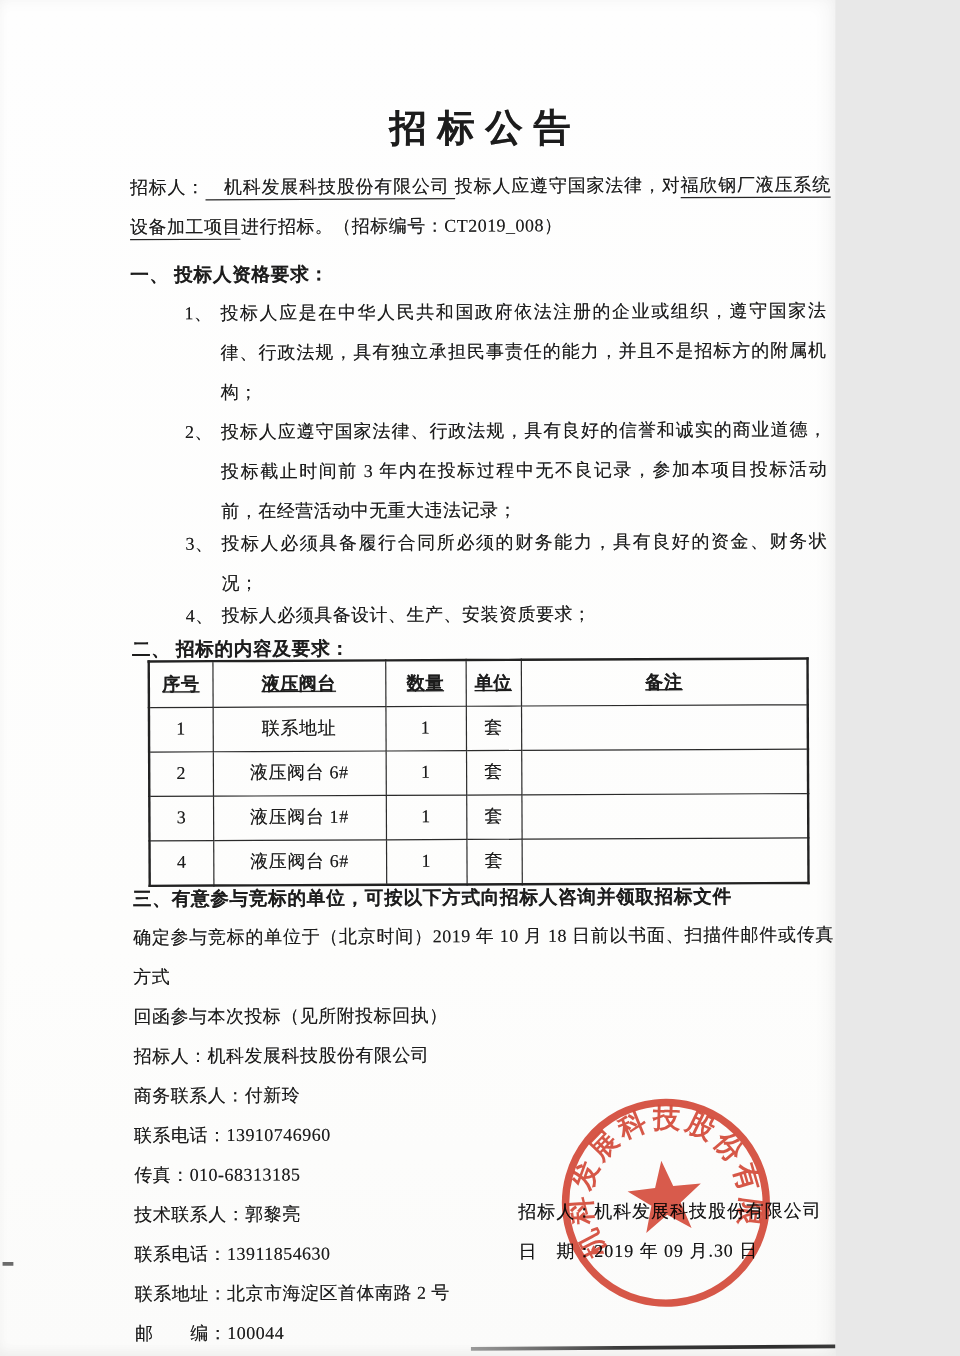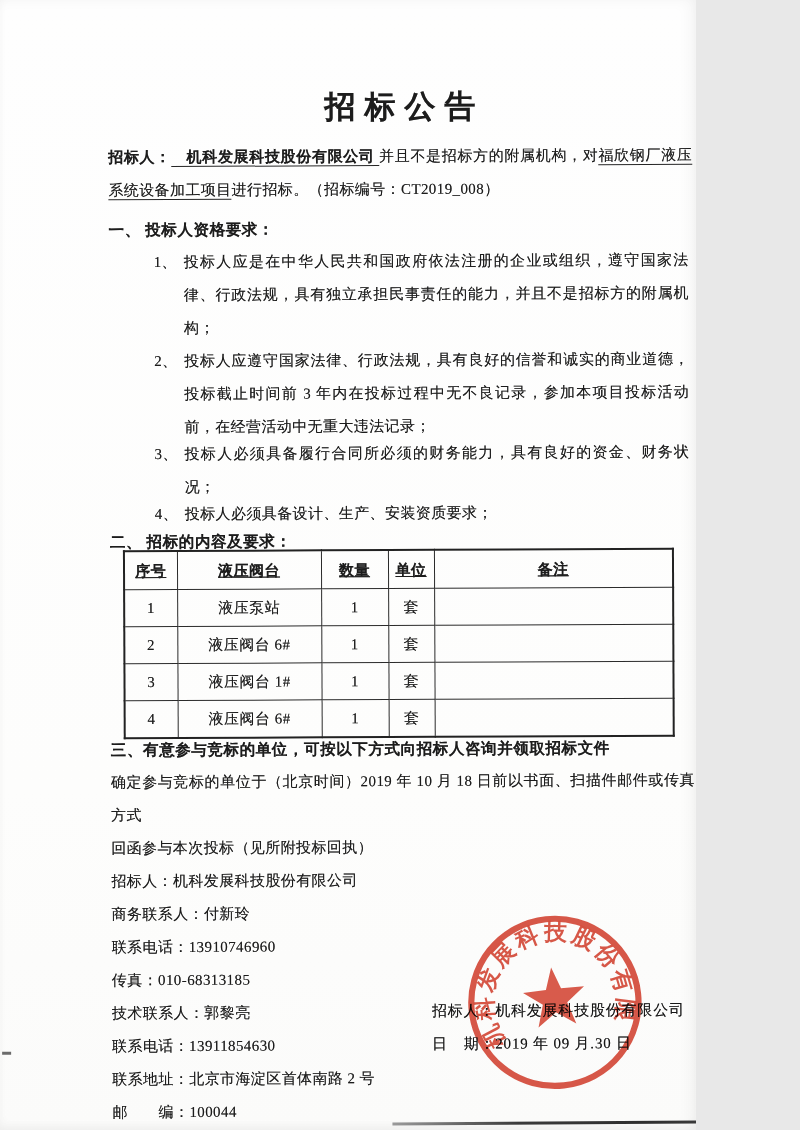--- a/index.html
+++ b/index.html
@@ -22,21 +22,21 @@
     position:absolute;left:110px;top:0;width:584px;
     font-size:15px;line-height:33px;letter-spacing:0.4px;
     text-shadow:0 0 0.5px rgba(20,20,20,0.55);
   }
   .doc-title{
     margin:88px 0 0 0;
     font-size:31px;line-height:38px;font-weight:900;letter-spacing:9px;
     text-align:center;text-indent:9px;
   }
   .intro{margin:14px 0 0 0;text-align:justify;}
-  .b{font-weight:bold;}
+  .b{font-weight:normal;}
   .u{border-bottom:1.6px solid #262626;padding-bottom:1px;}
   h2{
     margin:0;font-size:15.5px;line-height:33px;font-weight:bold;letter-spacing:0.6px;
   }
   .h2-1{margin-top:6px;}
   .h2-2{margin-top:-6px;}
   .h2-3{margin-top:-6px;}
   .item{display:flex;margin:0;}
   .item.tight{margin-top:-6px;}
   .item .num{flex:0 0 30px;margin-left:45px;}
@@ -85,21 +85,21 @@
 </head>
 <body>
 
 <div class="page">
   <div class="scan">
 
     <div class="content">
 
       <h1 class="doc-title">招标公告</h1>
 
-      <p class="intro"><span class="b">招标人：</span><span class="b u">　机科发展科技股份有限公司 </span><span>并且不是招标方的附属机构，对</span><span class="u">福欣钢厂液压系统设备加工项目</span><span>进行招标。（招标编号：CT2019_008）</span></p>
+      <p class="intro"><span class="b">招标人：</span><span class="b u">　机科发展科技股份有限公司 </span><span>投标人应遵守国家法律，对</span><span class="u">福欣钢厂液压系统设备加工项目</span><span>进行招标。（招标编号：CT2019_008）</span></p>
 
       <h2 class="h2-1">一、 投标人资格要求：</h2>
 
       <div class="item">
         <span class="num">1、</span>
         <span class="itext">投标人应是在中华人民共和国政府依法注册的企业或组织，遵守国家法律、行政法规，具有独立承担民事责任的能力，并且不是招标方的附属机构；</span>
       </div>
       <div class="item">
         <span class="num">2、</span>
         <span class="itext">投标人应遵守国家法律、行政法规，具有良好的信誉和诚实的商业道德，投标截止时间前 3 年内在投标过程中无不良记录，参加本项目投标活动前，在经营活动中无重大违法记录；</span>
@@ -126,21 +126,21 @@
         <tbody>
             <tr>
           <th>序号</th>
           <th>液压阀台</th>
           <th>数量</th>
           <th>单位</th>
           <th>备注</th>
         </tr>
         <tr>
           <td>1</td>
-          <td>液压泵站</td>
+          <td>联系地址</td>
           <td>1</td>
           <td>套</td>
           <td></td>
         </tr>
         <tr>
           <td>2</td>
           <td>液压阀台 6#</td>
           <td>1</td>
           <td>套</td>
           <td></td>

